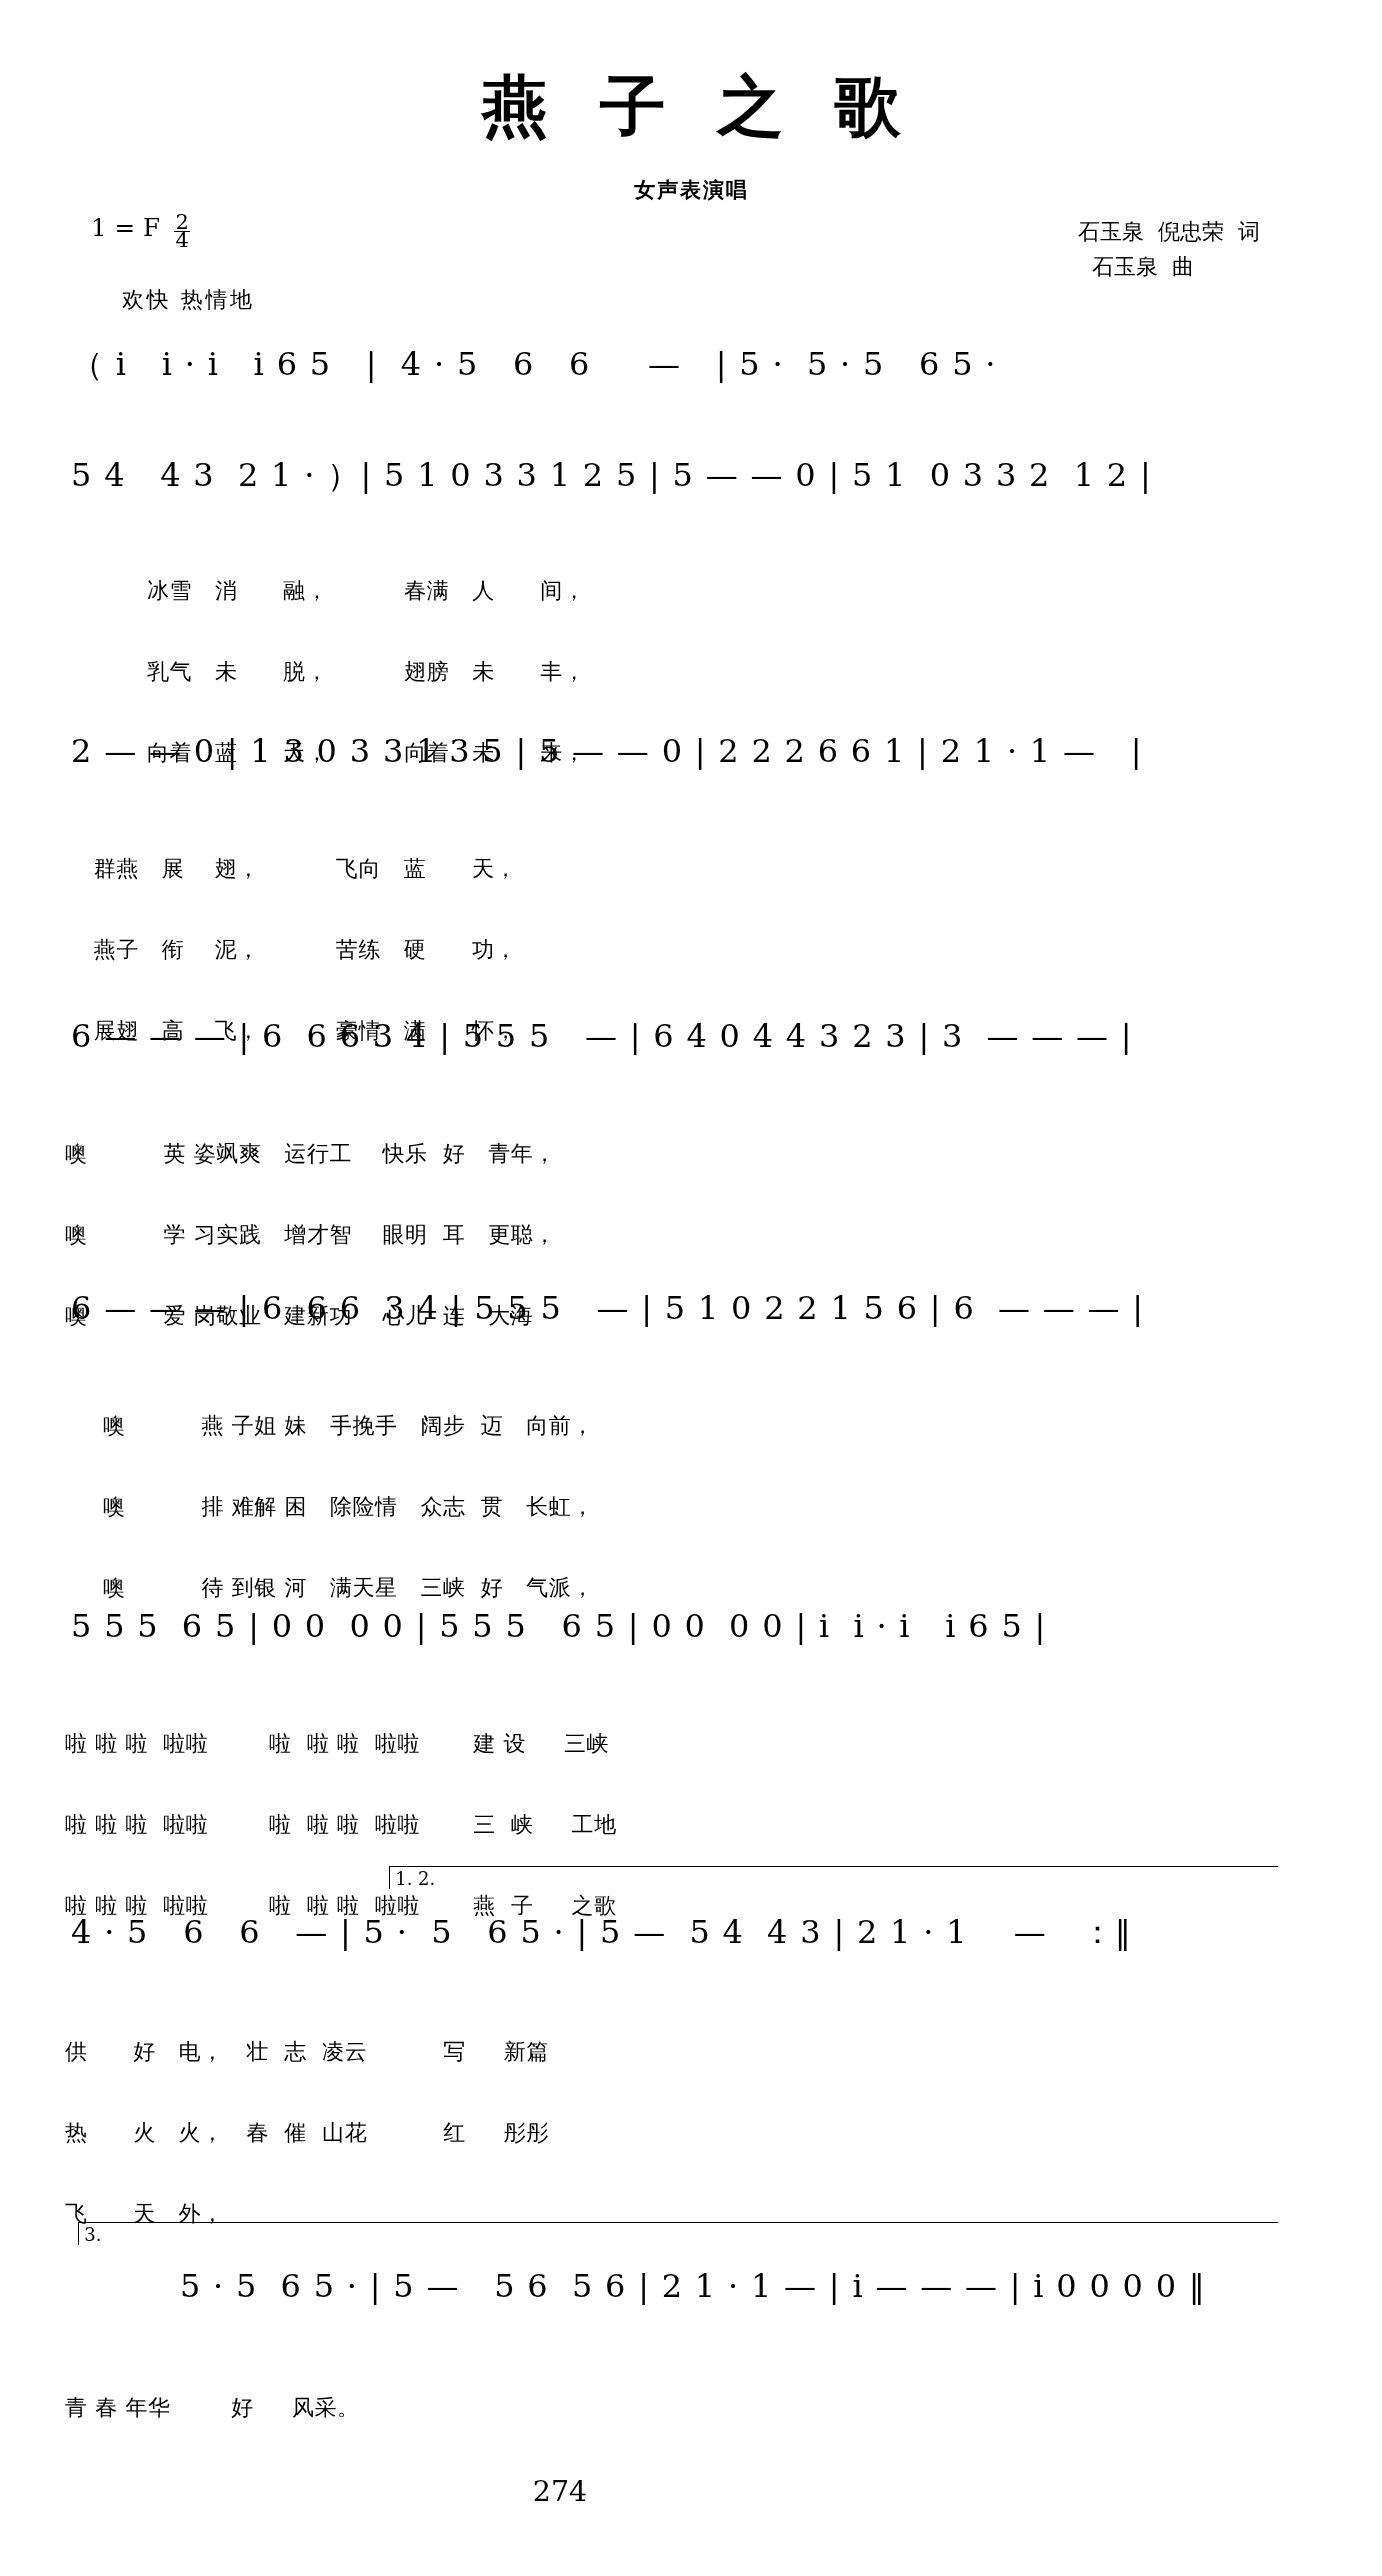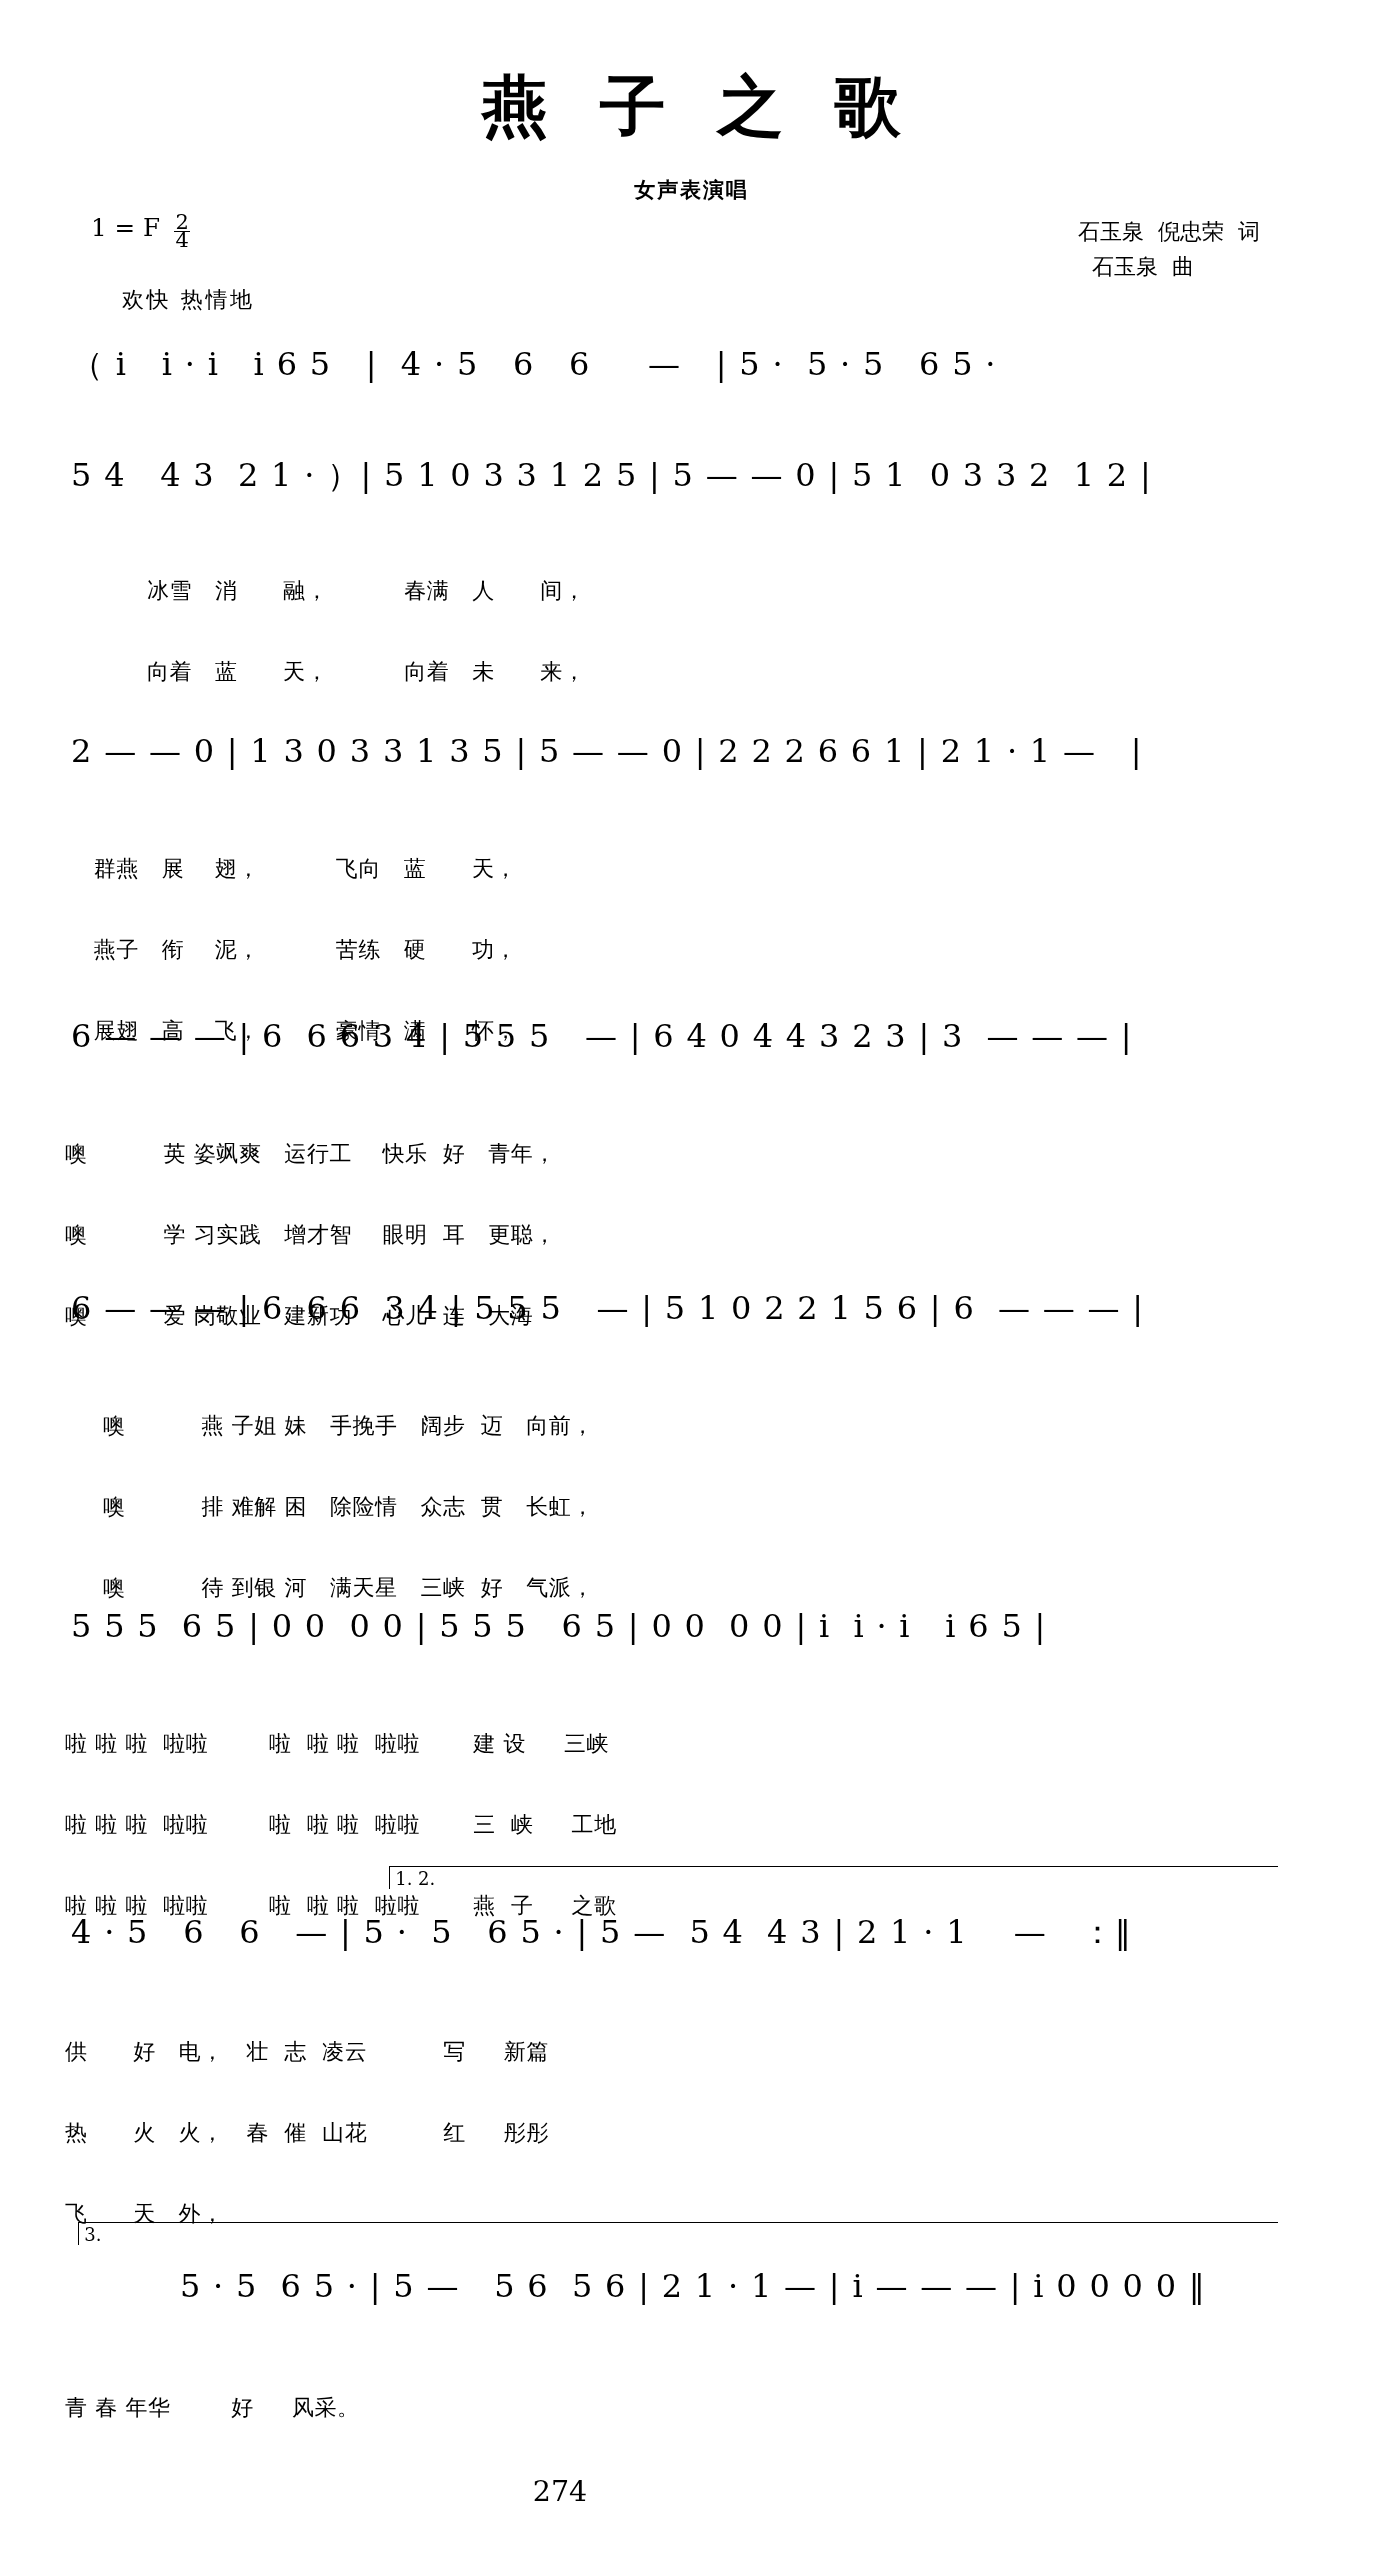--- a/index.html
+++ b/index.html
@@ -158,20 +158,21 @@
   </div>
 
   <div class="sysrow" style="top:343px;">
     <div class="notes">（ i   i · i   i 6 5   |  4 · 5   6   6     —   | 5 ·  5 · 5   6 5 ·</div>
   </div>
 
   <div class="sysrow" style="top:454px;">
     <div class="notes">5 4   4 3  2 1 · ）| 5 1 0 3 3 1 2 5 | 5 — — 0 | 5 1  0 3 3 2  1 2 |</div>
     <div class="lyrics" style="top:71px;">
       <div class="lyr-line">          冰雪   消      融，          春满   人      间，</div>
+      <div class="lyr-line">          乳气   未      脱，          翅膀   未      丰，</div>
       <div class="lyr-line">          向着   蓝      天，          向着   未      来，</div>
     </div>
   </div>
 
   <div class="sysrow" style="top:732px;">
     <div class="notes">2 — — 0 | 1 3 0 3 3 1 3 5 | 5 — — 0 | 2 2 2 6 6 1 | 2 1 · 1 —   |</div>
     <div class="lyrics" style="top:71px;">
       <div class="lyr-line">   群燕   展    翅，          飞向   蓝      天，</div>
       <div class="lyr-line">   燕子   衔    泥，          苦练   硬      功，</div>
       <div class="lyr-line">   展翅   高    飞，          豪情   满      怀，</div>

